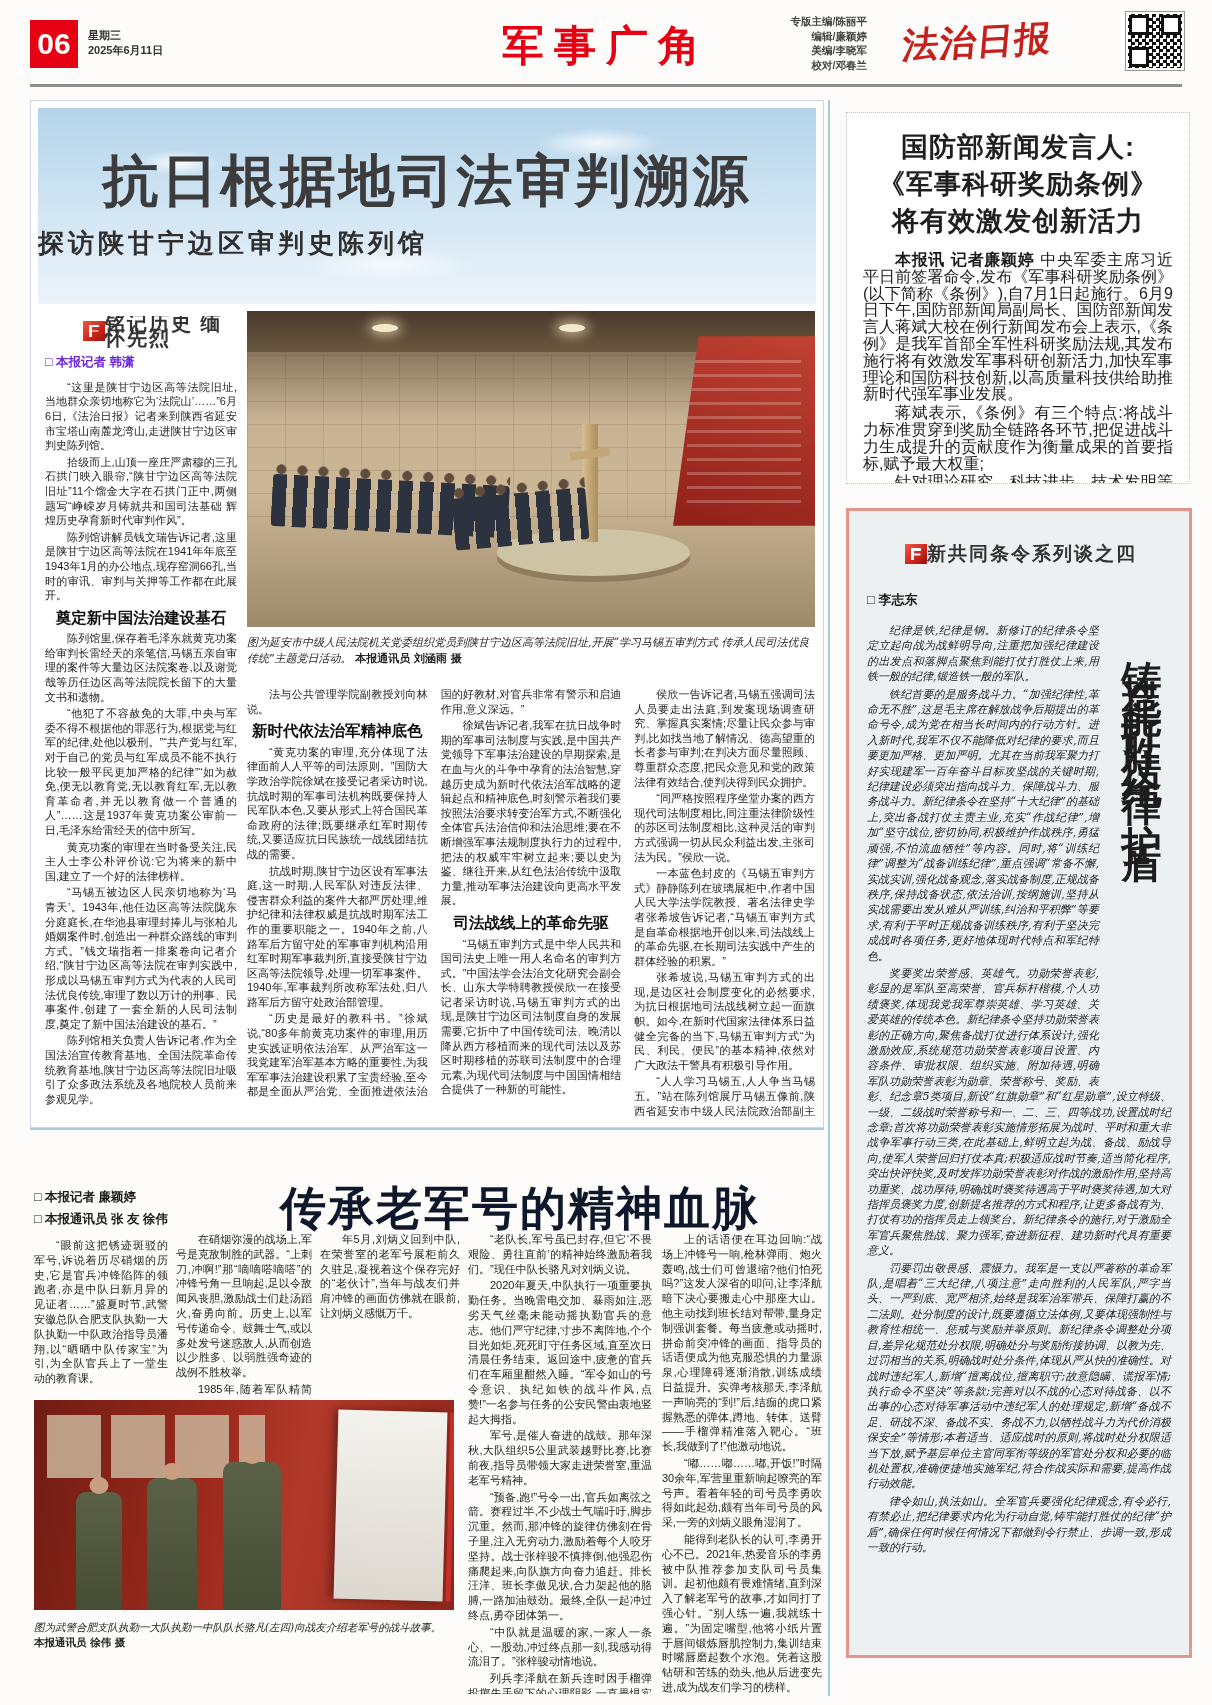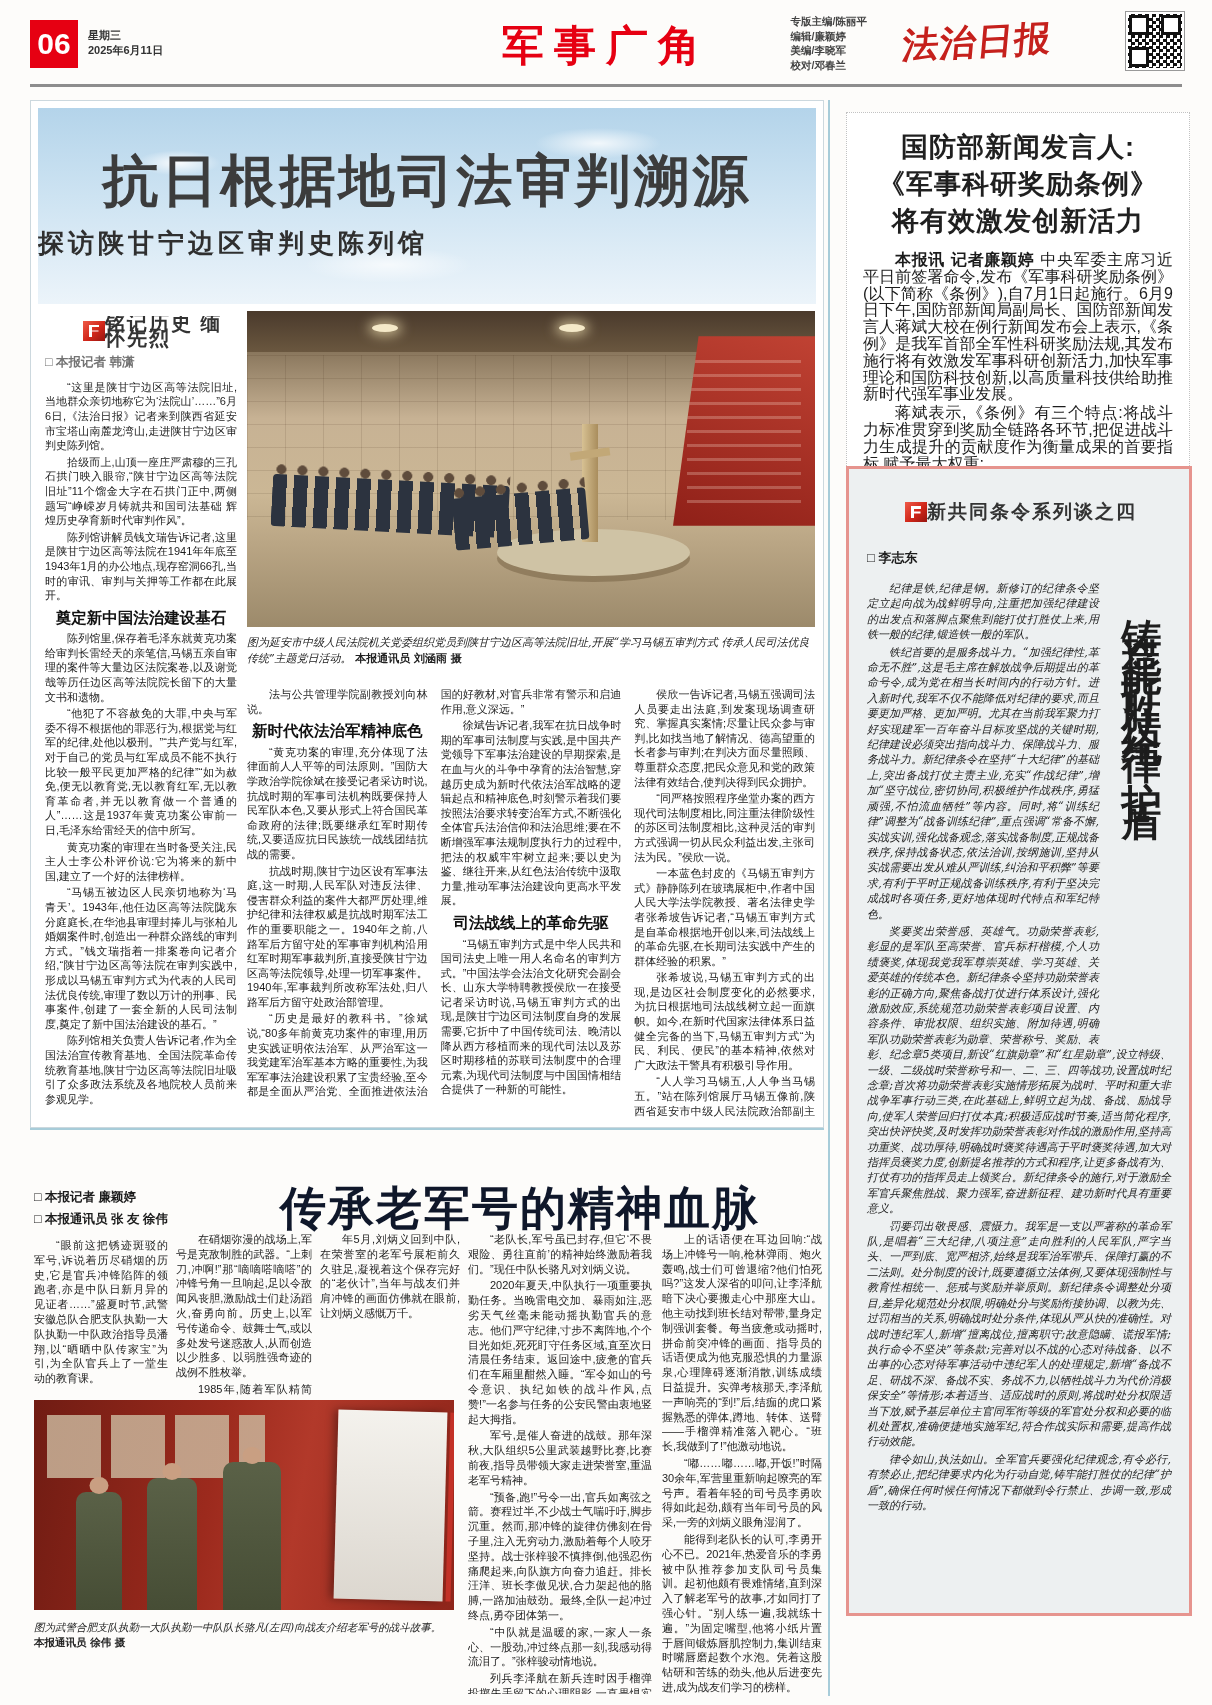--- a/index.html
+++ b/index.html
@@ -7,39 +7,39 @@
     width:1212px;height:1705px;position:relative;background:#fdfcfa;
     font-family:"Liberation Sans","DejaVu Sans",sans-serif;color:#1c1c1c;overflow:hidden;
   }
   [data-name]{box-sizing:border-box;}
   
   .pagenum{position:absolute;left:30px;top:20px;width:48px;height:48px;background:#e60012;color:#fff;
     font-size:30px;font-weight:bold;text-align:center;line-height:48px;}
   .dateblock{position:absolute;left:88px;top:28px;font-size:11px;font-weight:bold;color:#333;line-height:15px;}
   .section-title{position:absolute;left:0;right:0;top:18px;text-align:center;color:#e60012;
     font-size:42px;font-weight:bold;letter-spacing:10px;}
-  .credits{position:absolute;right:345px;top:14px;text-align:left;font-size:10.5px;color:#444;line-height:14.5px;font-weight:bold;}
+  .credits{position:absolute;right:345px;top:14px;text-align:right;font-size:10.5px;color:#444;line-height:14.5px;font-weight:bold;}
   .masthead{position:absolute;right:130px;top:18px;width:210px;color:#c5201c;font-family:"DejaVu Serif",serif;
     font-size:36px;font-weight:bold;transform:skewX(-8deg) rotate(-3deg);letter-spacing:1px;text-align:center;}
   .qr{position:absolute;right:28px;top:12px;width:58px;height:58px;background:
      conic-gradient(#111 25%,#fff 0 50%,#111 0 75%,#fff 0);background-size:7px 7px;border:2px solid #fff;outline:1px solid #999;}
   .qr i{position:absolute;width:14px;height:14px;border:3px solid #111;background:#fff;}
   .qr i.tl{left:1px;top:1px}.qr i.tr{right:1px;top:1px}.qr i.bl{left:1px;bottom:1px}
   .header-rule{position:absolute;left:30px;top:84px;width:1152px;height:3px;background:#8d8d8d;}
   
   p{margin:0 0 2px 0;text-indent:2em;text-align:justify;}
   h3{margin:8px 0 6px 0;text-align:center;font-size:15.5px;color:#111;}
   .credit{font-style:normal;font-weight:bold;}
   .cube{width:22px;height:20px;background:linear-gradient(135deg,#ef5a48 0%,#d02619 55%,#971510 100%);
     position:relative;display:inline-block;flex:none;}
   .cube:before{content:"";position:absolute;left:6px;top:4px;width:2.6px;height:12px;background:#fff;}
   .cube:after{content:"";position:absolute;left:6px;top:4px;width:10px;height:2.6px;background:#fff;
     box-shadow:0 5px 0 -0.5px #fff;}
   .kickrow{display:flex;align-items:center;font-size:20px;font-weight:bold;color:#333;letter-spacing:2px;padding-left:38px;}
-  .byline{font-size:12.5px;font-weight:bold;color:#737373;margin:10px 0;}
+  .byline{font-size:12.5px;font-weight:bold;color:#6d28d9;margin:10px 0;}
   .kai{font-family:"DejaVu Serif",serif;font-style:italic;}
   
   .vdiv{position:absolute;left:828px;top:100px;width:2px;height:1596px;background:#a7ccd9;}
   .hdiv{position:absolute;left:30px;top:1128px;width:794px;height:2px;background:#a7ccd9;}
   
   .main-article{position:absolute;left:30px;top:100px;width:794px;height:1028px;background:#fff;border:1px solid #ccd8de;}
   .banner{position:absolute;left:7px;top:7px;right:7px;height:196px;overflow:hidden;
     background:linear-gradient(180deg,#b4d4ea 0%,#cde3f2 45%,#ecf4fa 100%);}
   .banner:before{content:"";position:absolute;inset:0;background:
     radial-gradient(60px 18px at 18% 28%,rgba(255,255,255,.9),transparent 70%),
@@ -72,21 +72,21 @@
   .mcap{position:absolute;left:216px;top:534px;width:568px;font-size:11px;line-height:15.5px;color:#222;}
   .flow{position:absolute;left:216px;top:586px;width:568px;bottom:8px;overflow:hidden;
      font-size:11px;line-height:14.6px;column-count:3;column-gap:13px;column-fill:auto;}
   .flow h3,.col1 h3{break-inside:avoid;}
   
   .defense{position:absolute;left:846px;top:112px;width:344px;height:372px;border:1px dotted #c2c2c2;padding:16px 16px 10px;overflow:hidden;background:#fff;}
   .d-headline{font-size:27px;font-weight:bold;color:#1f1f1f;line-height:37px;text-align:center;letter-spacing:1px;}
   .d-body{margin-top:12px;font-size:16px;line-height:16.8px;}
   .d-body .b{font-weight:bold;margin-right:6px;}
   
-  .redbox{position:absolute;left:846px;top:466px;width:346px;height:1150px;border:3px solid #e6948e;
+  .redbox{position:absolute;left:846px;top:508px;width:346px;height:1150px;border:3px solid #e6948e;
      background:#edf0f1;padding:30px 18px 12px;overflow:hidden;}
   .rb-author{font-size:13px;font-weight:bold;margin:24px 0 14px;}
   .rb-body{font-size:11px;line-height:15.4px;color:#1a1a1a;}
   .v-title{float:right;writing-mode:vertical-rl;text-orientation:upright;height:450px;
      font-size:40px;line-height:58px;letter-spacing:18px;font-weight:bold;color:#1d1d1d;
      margin:6px 0 10px 14px;font-style:normal;font-family:"Liberation Sans",sans-serif;}
   
   .bottom{position:absolute;left:30px;top:1140px;width:794px;height:558px;}
   .b-headline{position:absolute;left:190px;top:38px;width:600px;text-align:center;font-size:46px;font-weight:bold;color:#0f172a;letter-spacing:2px;}
   .b-bylines{position:absolute;left:4px;top:46px;width:170px;font-size:12.5px;font-weight:bold;line-height:22px;}

